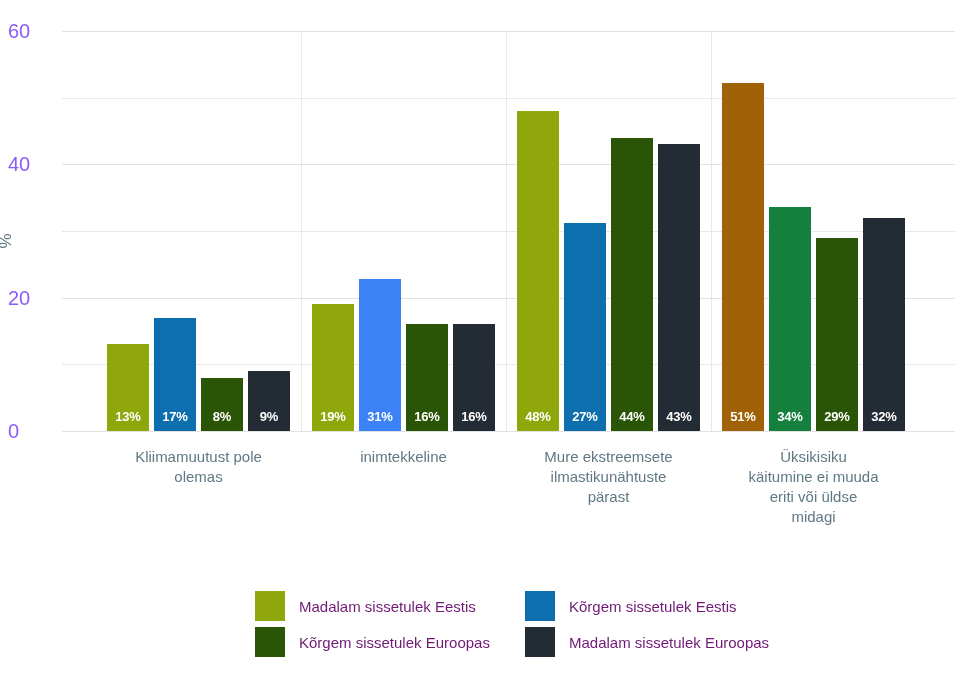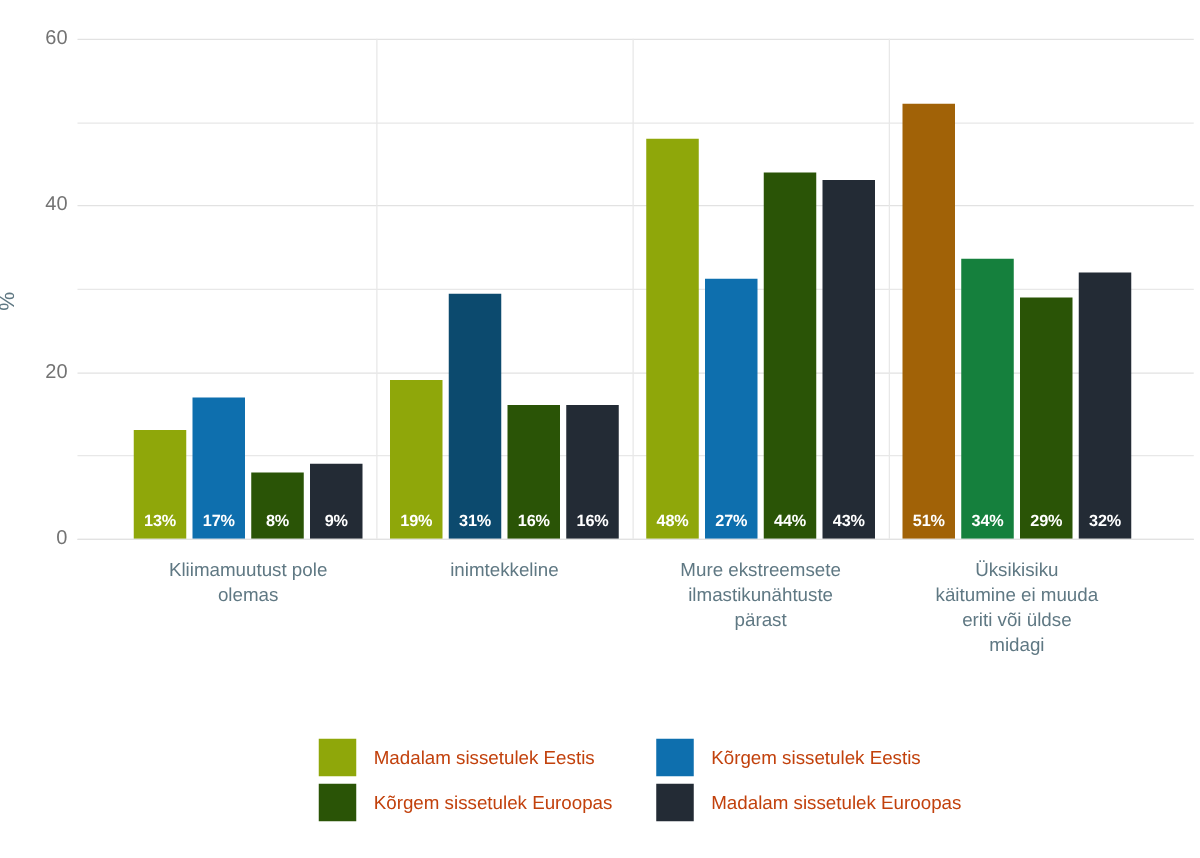--- a/index.html
+++ b/index.html
@@ -55,23 +55,22 @@
     width: 893px;
     height: 1px;
     background: #e2e2e2;
   }
 
   
   .ytick {
     position: absolute;
     right: 0;
     width: 46px;
-    text-align: right;
-    font-size: 16px;
-    color: #737373;
+    font-size: 20px;
+    color: #8b5cf6;
     transform: translateY(-50%);
     line-height: 1;
   }
   .ytick-wrap {
     position: absolute;
     left: 0;
     top: 31px;
     width: 54px;
     height: 400px;
   }
@@ -135,21 +134,21 @@
     width: 270px;
   }
   .legend-swatch {
     width: 30px;
     height: 30px;
     flex: 0 0 30px;
   }
   .legend-text {
     margin-left: 14px;
     font-size: 15px;
-    color: #c2410c;
+    color: #701a75;
     white-space: nowrap;
   }
 </style>
 </head>
 <body>
 
 <div id="chart-root">
 
   <div class="ytick-wrap" id="y-axis">
       <div class="ytick" style="top: 400px;">0</div>
@@ -179,21 +178,21 @@
       </div>
       <div class="bar" style="left: 139px; height: 53.3333px; background: rgb(42, 84, 6);">
         <span class="bar-value">8%</span>
       </div>
       <div class="bar" style="left: 186px; height: 60px; background: rgb(35, 43, 53);">
         <span class="bar-value">9%</span>
       </div>
       <div class="bar" style="left: 250px; height: 126.667px; background: rgb(143, 167, 10);">
         <span class="bar-value">19%</span>
       </div>
-      <div class="bar" style="left: 297px; height: 196px; background: #0c4a6e;">
+      <div class="bar" style="left: 297px; height: 152px; background: #3b82f6;">
         <span class="bar-value">31%</span>
       </div>
       <div class="bar" style="left: 344px; height: 106.667px; background: rgb(42, 84, 6);">
         <span class="bar-value">16%</span>
       </div>
       <div class="bar" style="left: 391px; height: 106.667px; background: rgb(35, 43, 53);">
         <span class="bar-value">16%</span>
       </div>
       <div class="bar" style="left: 455px; height: 320px; background: rgb(143, 167, 10);">
         <span class="bar-value">48%</span>

